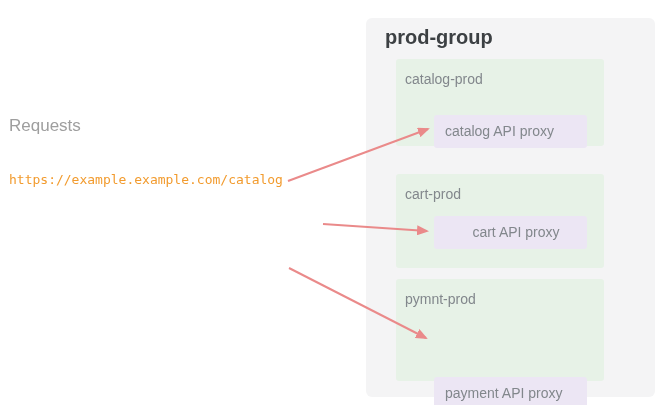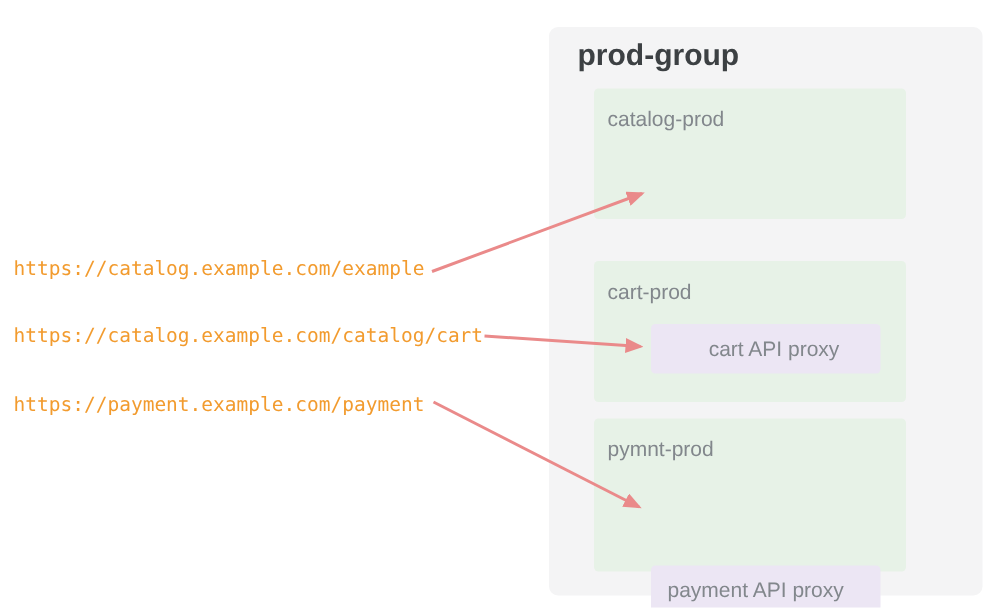--- a/index.html
+++ b/index.html
@@ -57,39 +57,39 @@
 
   .arrows{position:absolute;left:0;top:0;width:668px;height:405px;pointer-events:none;}
   .arrow-line{stroke:var(--arrow);stroke-width:2;fill:none;}
   .arrow-head{fill:var(--arrow);}
 </style>
 </head>
 <body>
 
 <div class="canvas">
 
+  <div class="requests-heading">Requests</div>
 
-  <div class="url url-1">https://catalog.example.com/example</div>
-  <div class="url url-2">https://catalog.example.com/catalog/cart</div>
-  <div class="url url-3">https://payment.example.com/payment</div>
+  <div class="url url-1">https://example.example.com/catalog</div>
 
   <div class="group-box">
     <div class="group-title">prod-group</div>
   </div>
 
   <div class="env-box env-1">
     <div class="env-label">catalog-prod</div>
   </div>
   <div class="env-box env-2">
     <div class="env-label">cart-prod</div>
   </div>
   <div class="env-box env-3">
     <div class="env-label">pymnt-prod</div>
   </div>
 
+  <div class="proxy-box proxy-1">catalog API proxy</div>
   <div class="proxy-box proxy-2">cart API proxy</div>
   <div class="proxy-box proxy-3">payment API proxy</div>
 
   <svg class="arrows" viewBox="0 0 668 405" xmlns="http://www.w3.org/2000/svg">
     <defs>
       <marker id="ah" markerUnits="userSpaceOnUse" markerWidth="12" markerHeight="10" viewBox="0 0 12 10" refX="10" refY="5" orient="auto">
         <path class="arrow-head" d="M 0 0 L 12 5 L 0 10 z"></path>
       </marker>
     </defs>
     <line class="arrow-line" x1="288" y1="181" x2="428" y2="129" marker-end="url(#ah)"></line>

